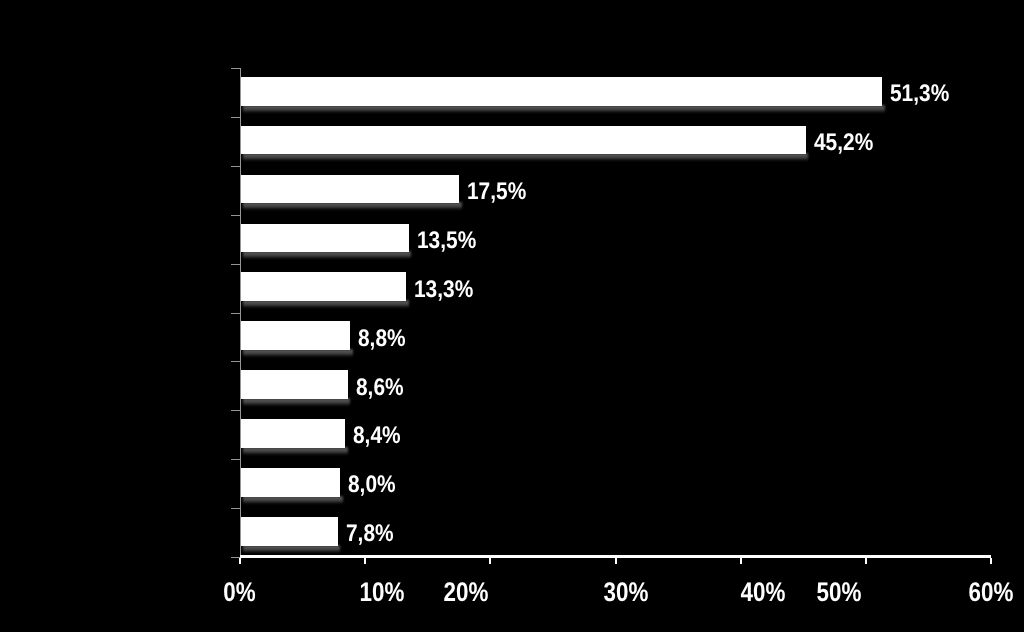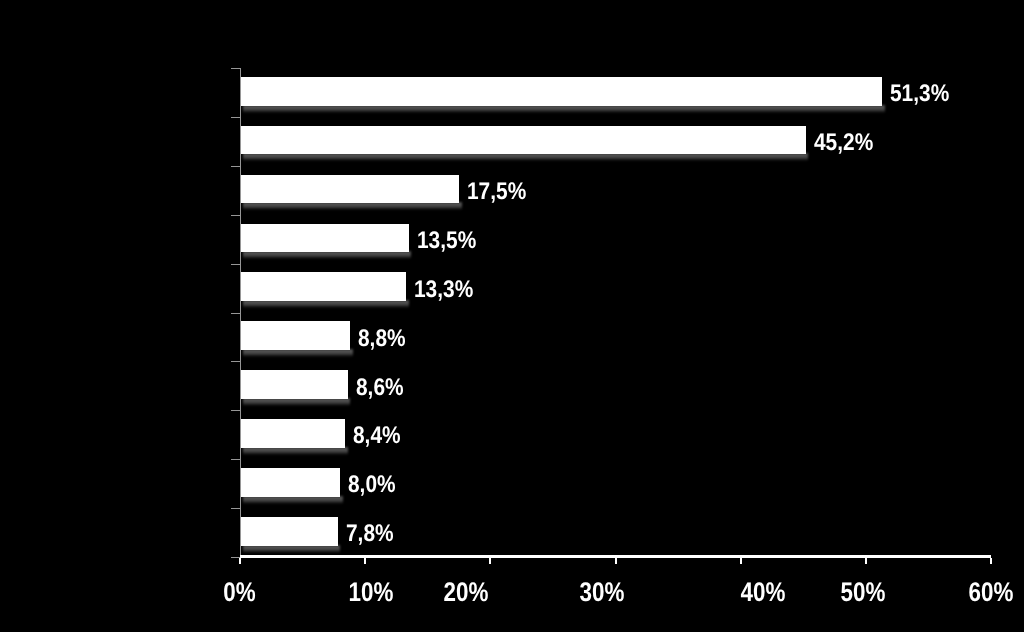--- a/index.html
+++ b/index.html
@@ -126,21 +126,21 @@
     <div class="xtick" style="left: 364.167px;"></div>
     <div class="xtick" style="left: 489.333px;"></div>
     <div class="xtick" style="left: 614.5px;"></div>
     <div class="xtick" style="left: 739.667px;"></div>
     <div class="xtick" style="left: 864.833px;"></div>
     <div class="xtick" style="left: 990px;"></div>
   </div>
 
   <div id="x-labels">
     <div class="xlabel" style="left: 180px;"><span>0%</span></div>
-    <div class="xlabel" style="left: 311px;"><span>10%</span></div>
+    <div class="xlabel" style="left: 322px;"><span>10%</span></div>
     <div class="xlabel" style="left: 406px;"><span>20%</span></div>
-    <div class="xlabel" style="left: 542px;"><span>30%</span></div>
+    <div class="xlabel" style="left: 566px;"><span>30%</span></div>
     <div class="xlabel" style="left: 703px;"><span>40%</span></div>
-    <div class="xlabel" style="left: 803px;"><span>50%</span></div>
+    <div class="xlabel" style="left: 779px;"><span>50%</span></div>
     <div class="xlabel" style="left: 931px;"><span>60%</span></div>
   </div>
 
 </div>
 
 </body></html>

